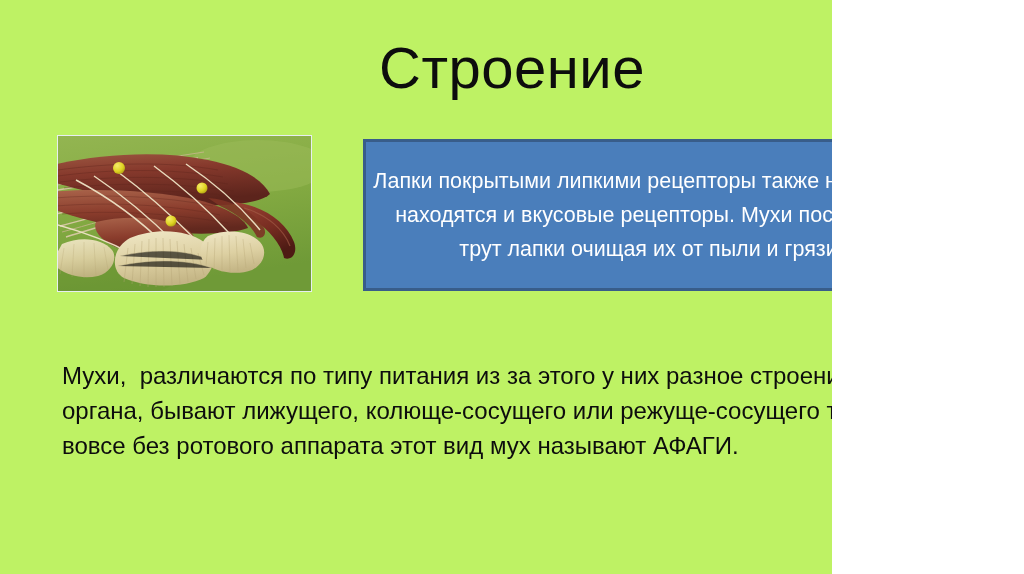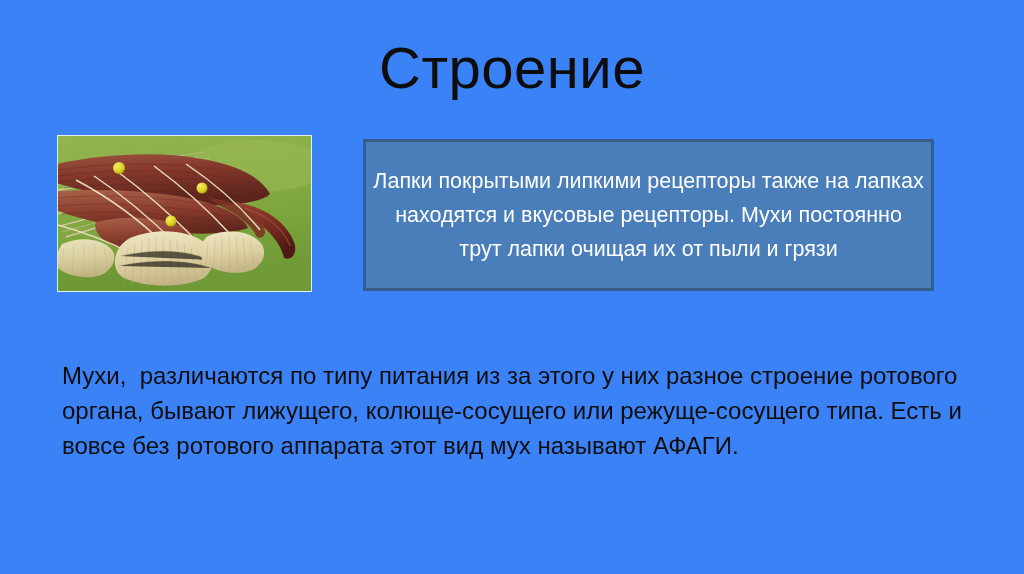--- a/index.html
+++ b/index.html
@@ -7,23 +7,23 @@
     margin: 0;
     padding: 0;
     background: #ffffff;
   }
   body {
     font-family: "Liberation Sans", sans-serif;
   }
 
   .slide {
     position: relative;
-    width: 1024px;
+    width: 832px;
     height: 574px;
-    background: #3b82f6;
+    background: #bef264;
     overflow: hidden;
   }
 
   
   .slide-title {
     position: absolute;
     left: 0;
     top: 36px;
     width: 1024px;
     text-align: center;

